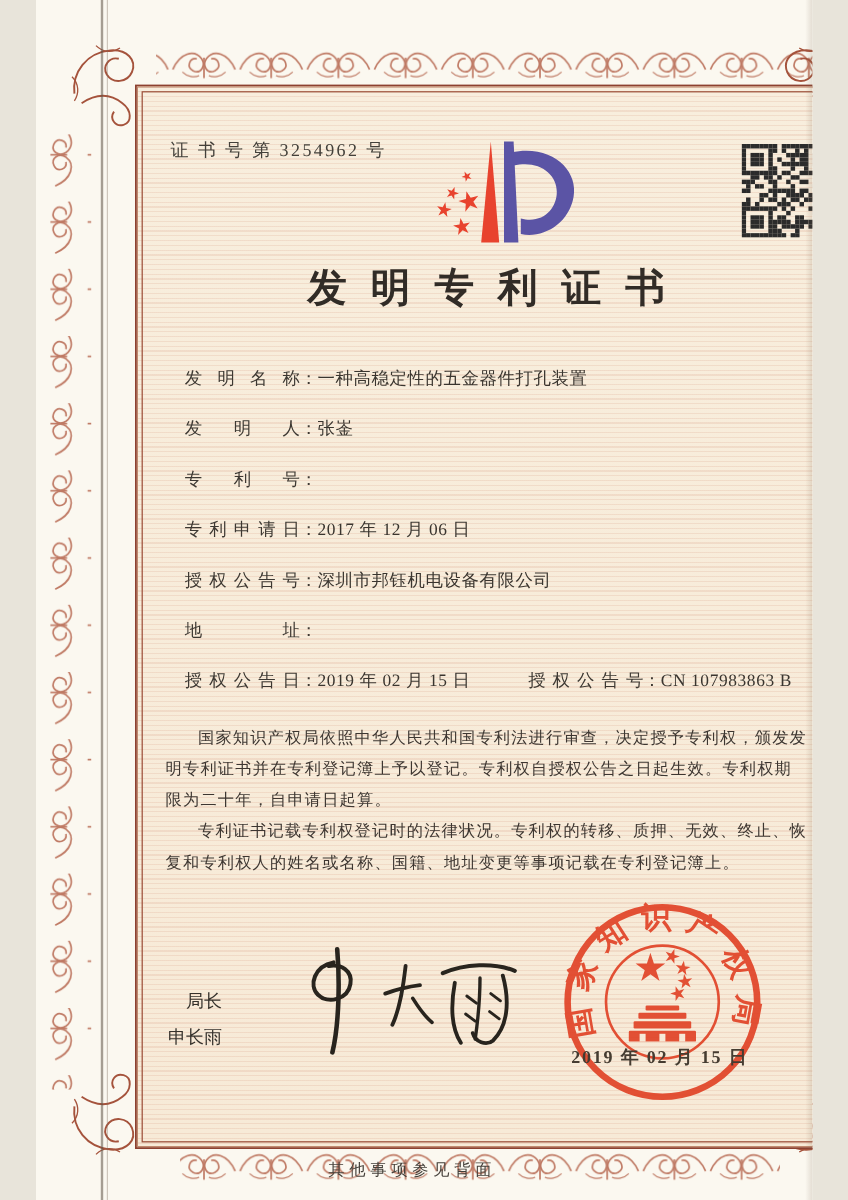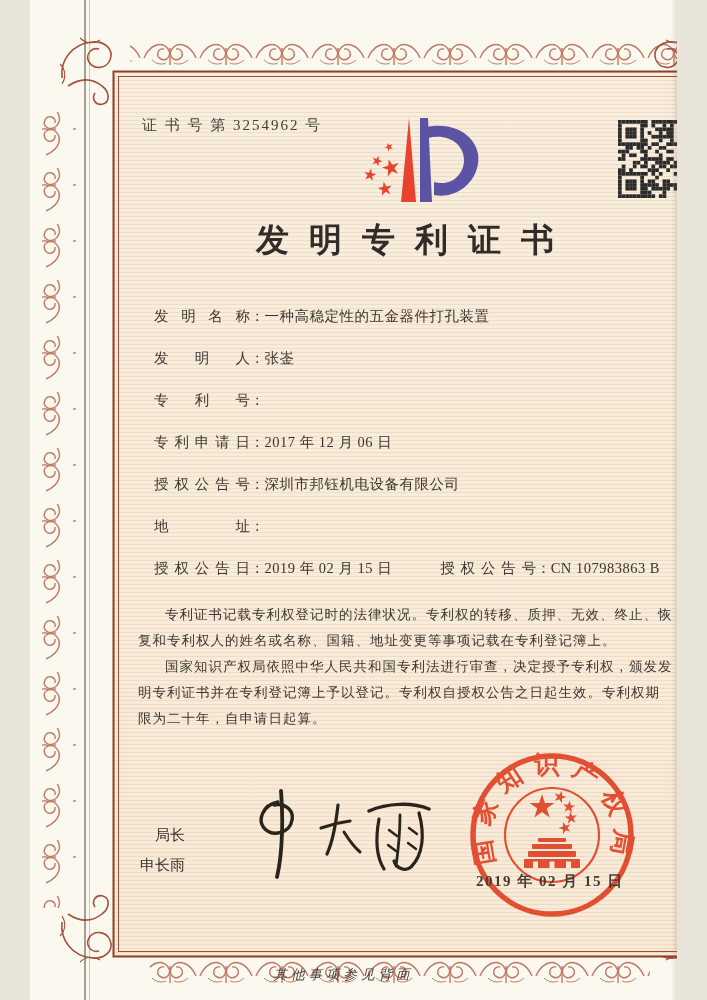--- a/index.html
+++ b/index.html
@@ -47,21 +47,21 @@
   .paras{position:absolute;left:24px;right:22px;top:530px;font-size:13.5px;line-height:1.92;letter-spacing:1px;color:#3d3631;}
   .paras p{margin:0;text-indent:2em;}
 
   .signer{position:absolute;left:26px;top:748px;font-size:15px;line-height:30px;color:#35312b;text-align:right;}
   .signature{position:absolute;left:118px;top:710px;width:200px;height:104px;}
 
   .seal{position:absolute;left:348px;top:673px;width:180px;height:180px;z-index:2;}
   .seal-date{position:absolute;left:362px;top:800px;z-index:3;font-size:15px;letter-spacing:1.5px;color:#453c31;font-weight:bold;}
 
   .page-no{position:absolute;left:0;right:0;bottom:6px;text-align:center;font-size:12.5px;letter-spacing:3px;color:#4a443d;}
-  .back-note{position:absolute;left:0;right:20px;top:966px;text-align:center;font-size:13.5px;letter-spacing:4px;color:#45403a;font-style:italic;}
+  .back-note{position:absolute;left:0;right:20px;top:966px;text-align:center;font-size:13.5px;letter-spacing:4px;color:#45403a;}
 </style>
 </head>
 <body>
 
 <div class="page">
 
   <svg class="border-art" width="707" height="1000" viewBox="0 0 707 1000">
     <defs>
       <pattern id="friezeH" width="56" height="34" patternUnits="userSpaceOnUse">
         <g stroke="#b05a41" fill="none" stroke-width="1.4" opacity=".8">
@@ -405,22 +405,22 @@
         <span class="fvalue">2019 年 02 月 15 日</span>
         <span class="grant-pair2">
           <span class="flabel">授权公告号</span>
             <span class="fcolon">：</span>
           <span class="fvalue">CN 107983863 B</span>
         </span>
       </div>
     </div>
 
     <div class="paras">
+      <p>国家知识产权局依照中华人民共和国专利法进行审查，决定授予专利权，颁发发明专利证书并在专利登记簿上予以登记。专利权自授权公告之日起生效。专利权期限为二十年，自申请日起算。</p>
       <p>专利证书记载专利权登记时的法律状况。专利权的转移、质押、无效、终止、恢复和专利权人的姓名或名称、国籍、地址变更等事项记载在专利登记簿上。</p>
-      <p>国家知识产权局依照中华人民共和国专利法进行审查，决定授予专利权，颁发发明专利证书并在专利登记簿上予以登记。专利权自授权公告之日起生效。专利权期限为二十年，自申请日起算。</p>
     </div>
 
     <div class="signer">
       <div>局长</div>
       <div>申长雨</div>
     </div>
 
     <svg class="signature" viewBox="0 0 200 104">
       <g stroke="#17140f" fill="none" stroke-linecap="round" stroke-linejoin="round" opacity=".92">
         <path d="M46,20 C30,23 25,39 33,47 C41,55 58,51 60,38 C62,27 52,21 42,23" stroke-width="3.4"></path>

